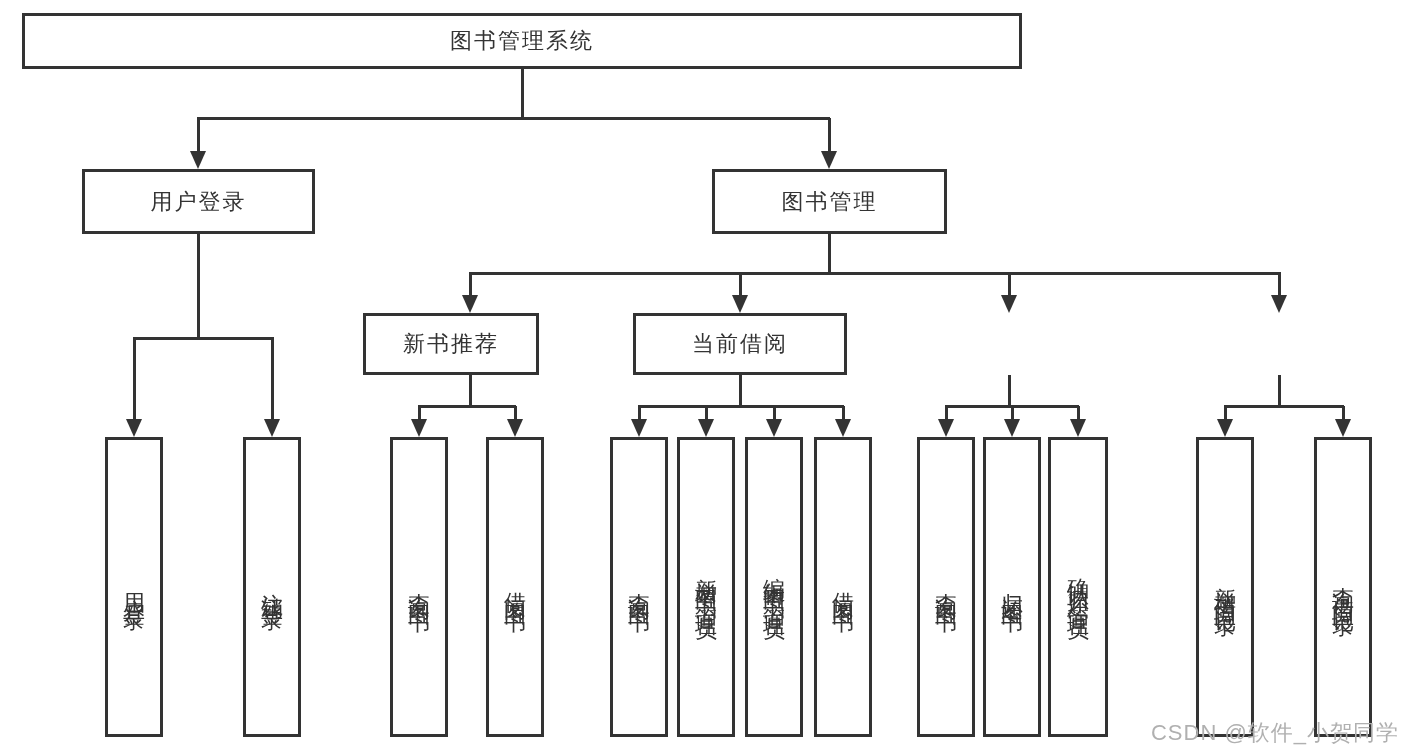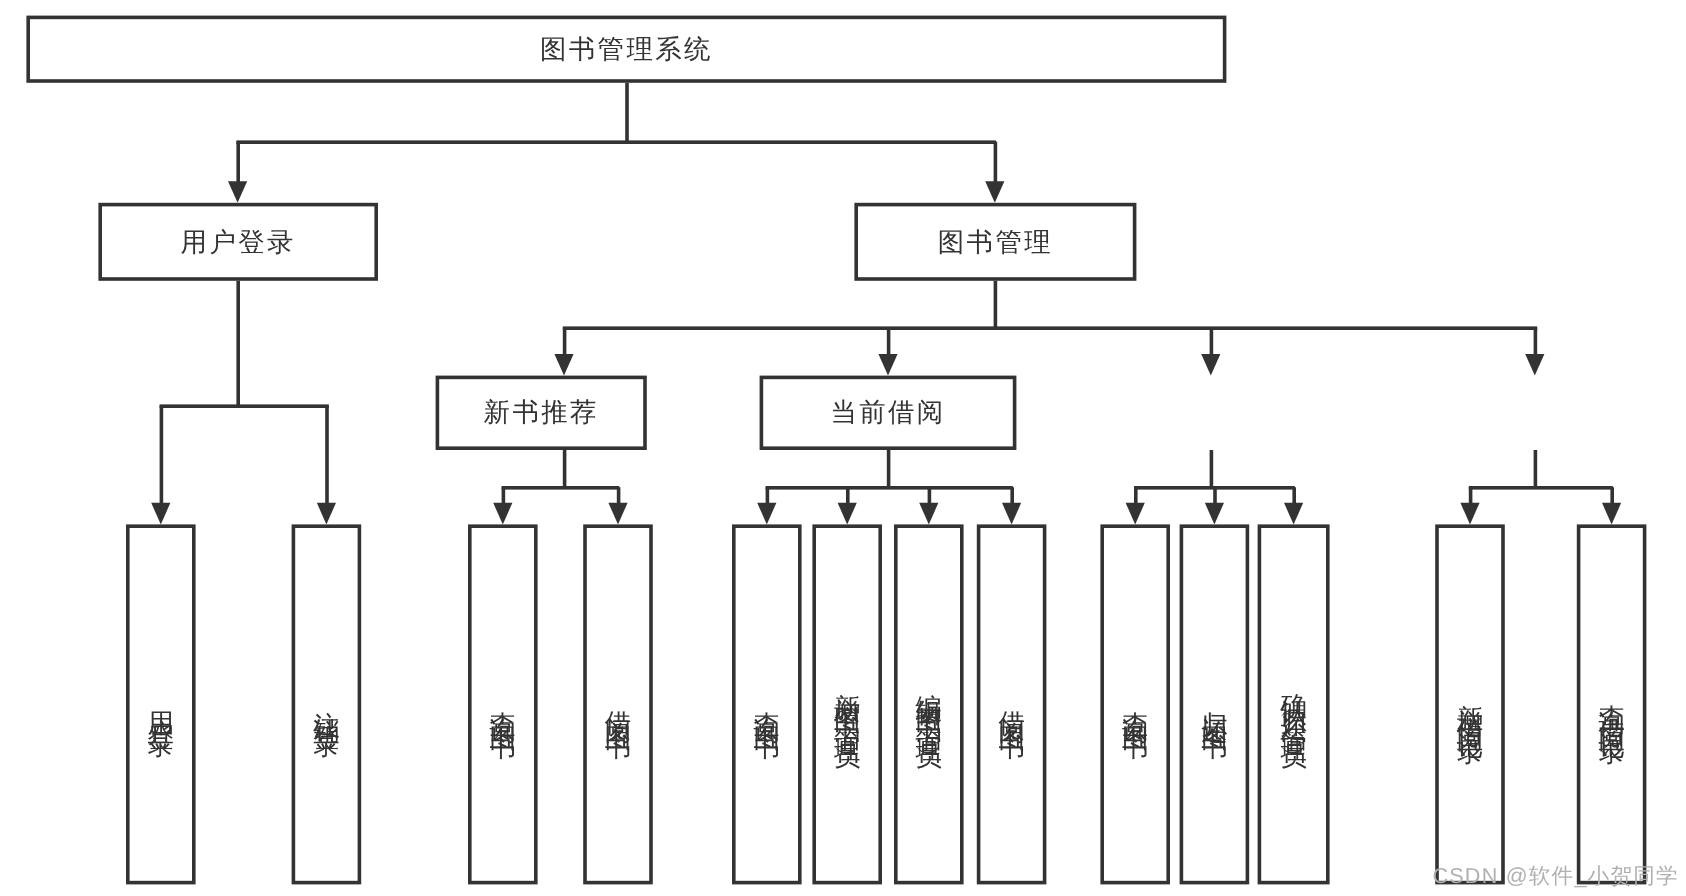--- a/index.html
+++ b/index.html
@@ -48,21 +48,21 @@
     width:0;height:0;
     border-left:8px solid transparent;
     border-right:8px solid transparent;
     border-top:18px solid var(--line);
     z-index:1;
   }
   #watermark{
     position:absolute;
     top:718px;
     right:6px;
-    font-size:18px;
+    font-size:22px;
     letter-spacing:1px;
     color:var(--watermark);
     z-index:5;
     white-space:nowrap;
   }
 </style>
 </head>
 <body>
 
 <div id="stage">

